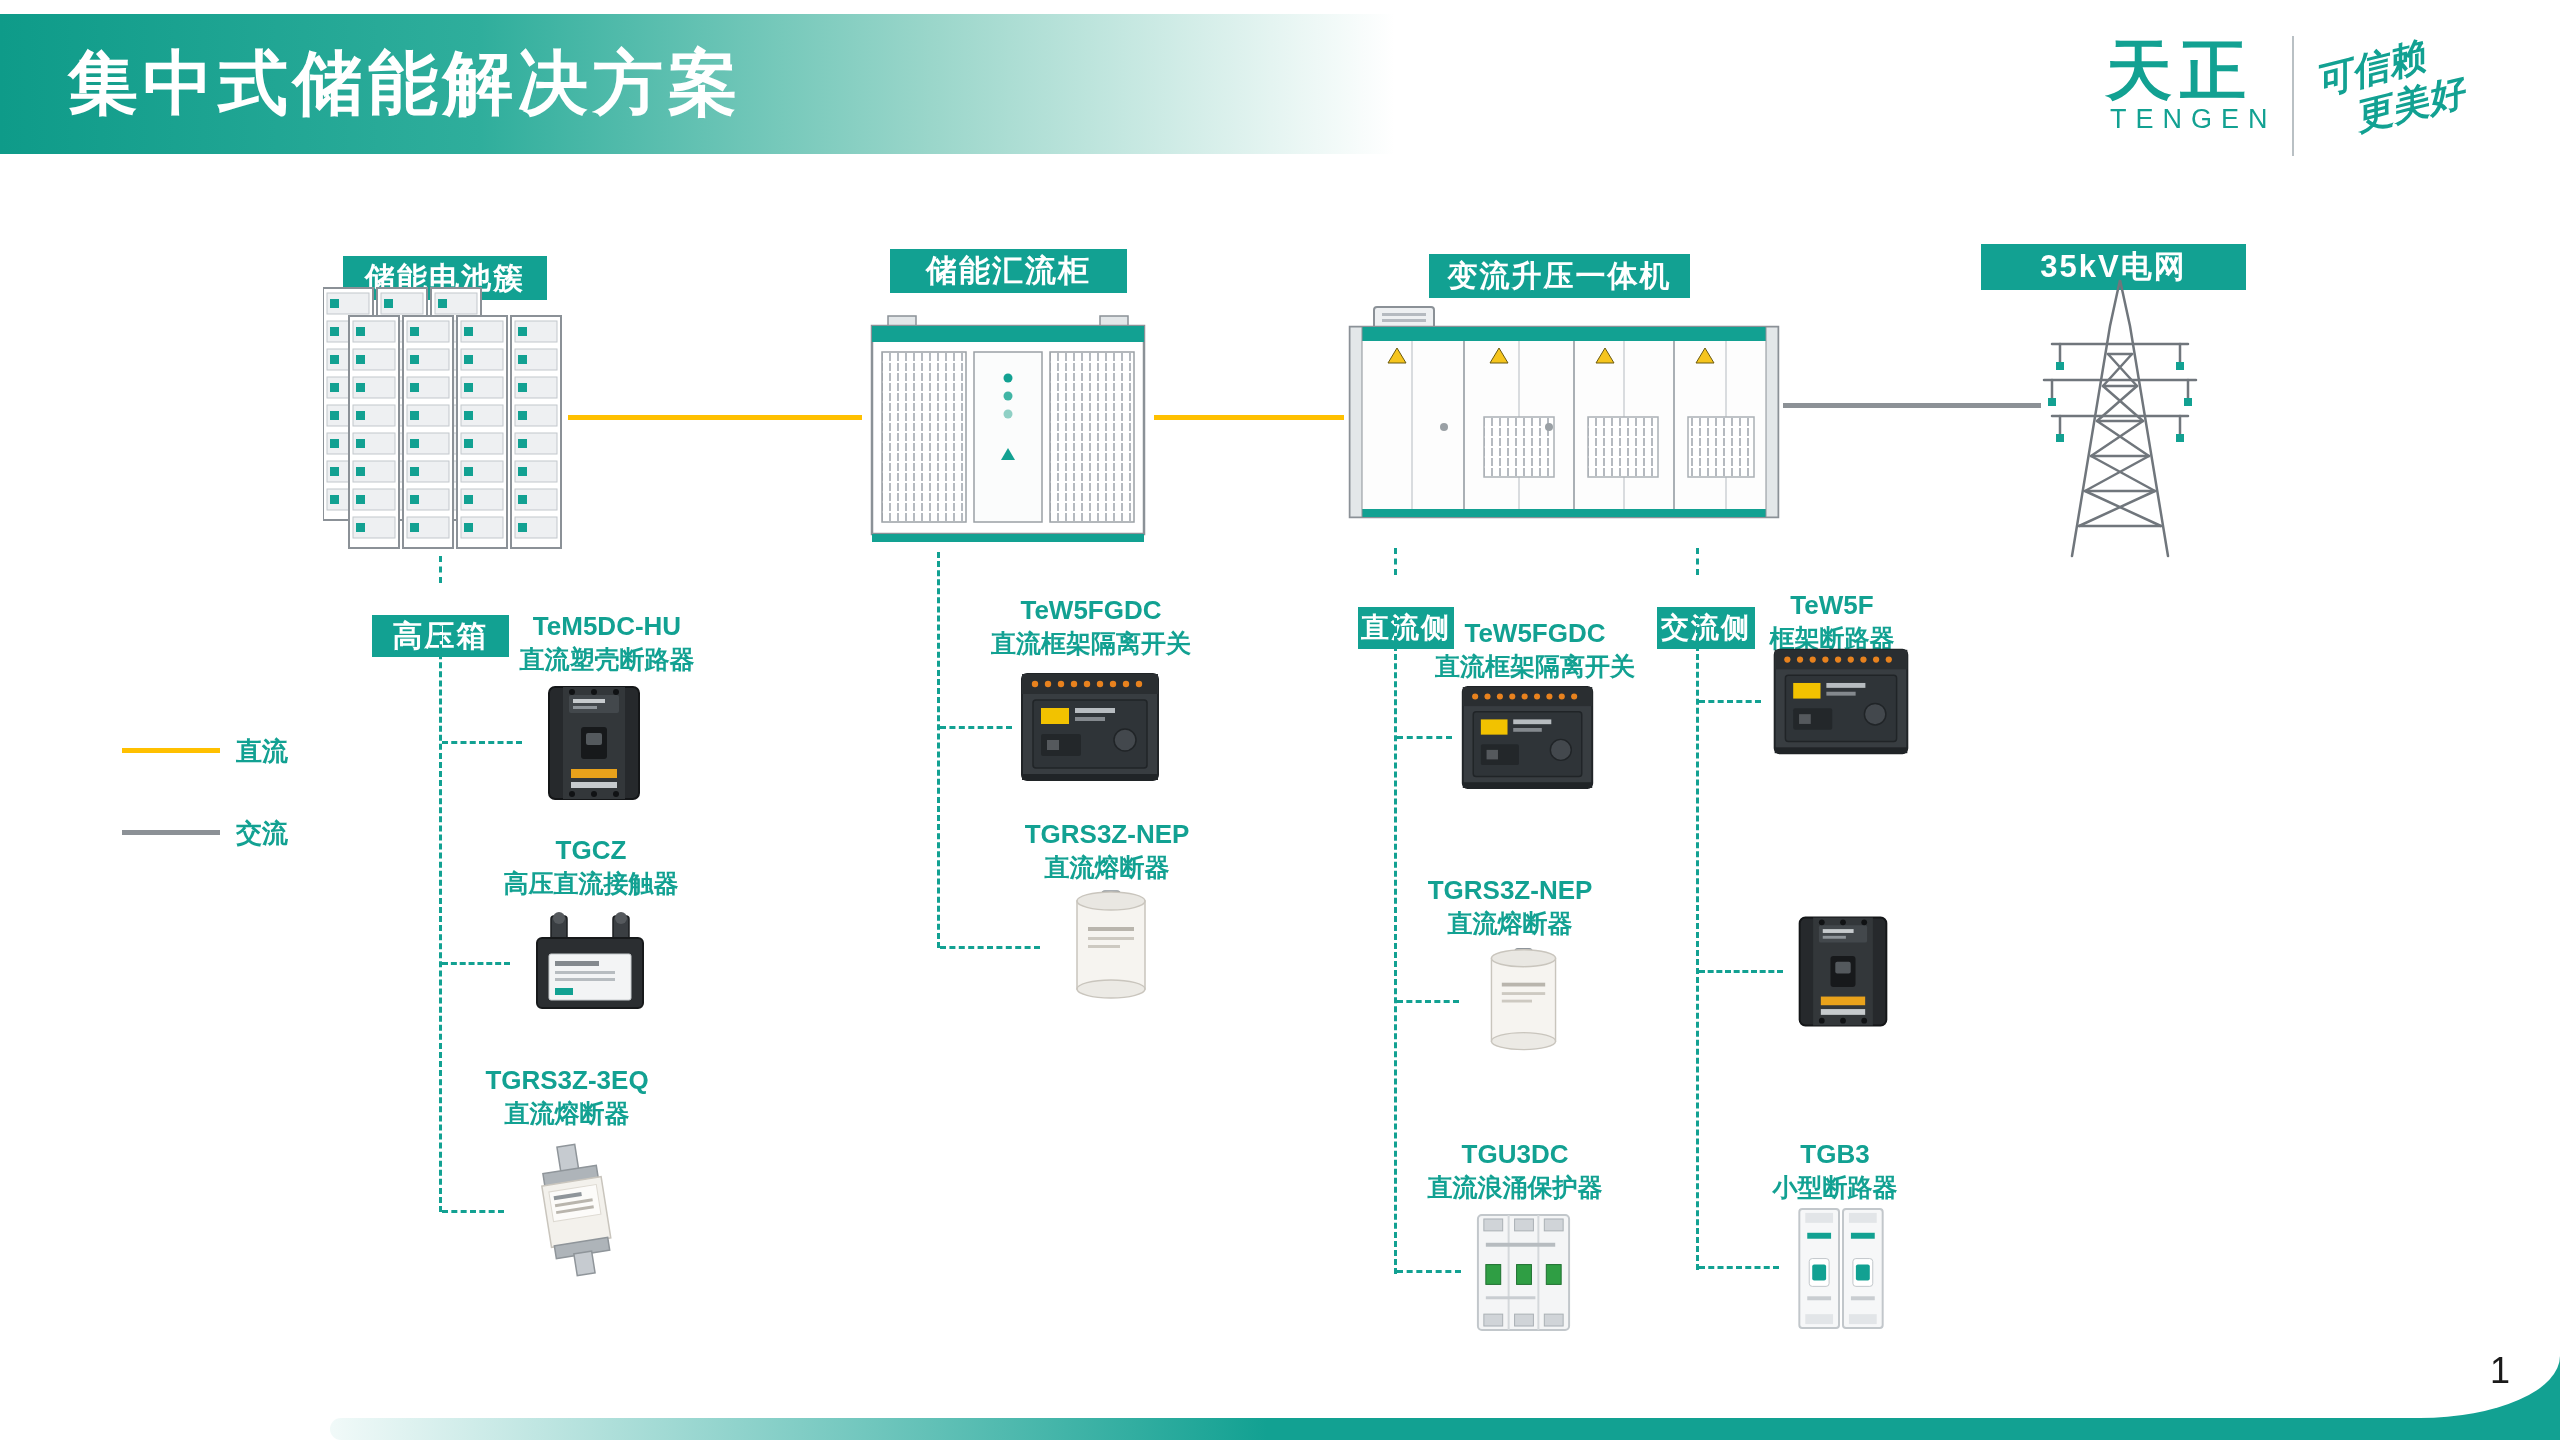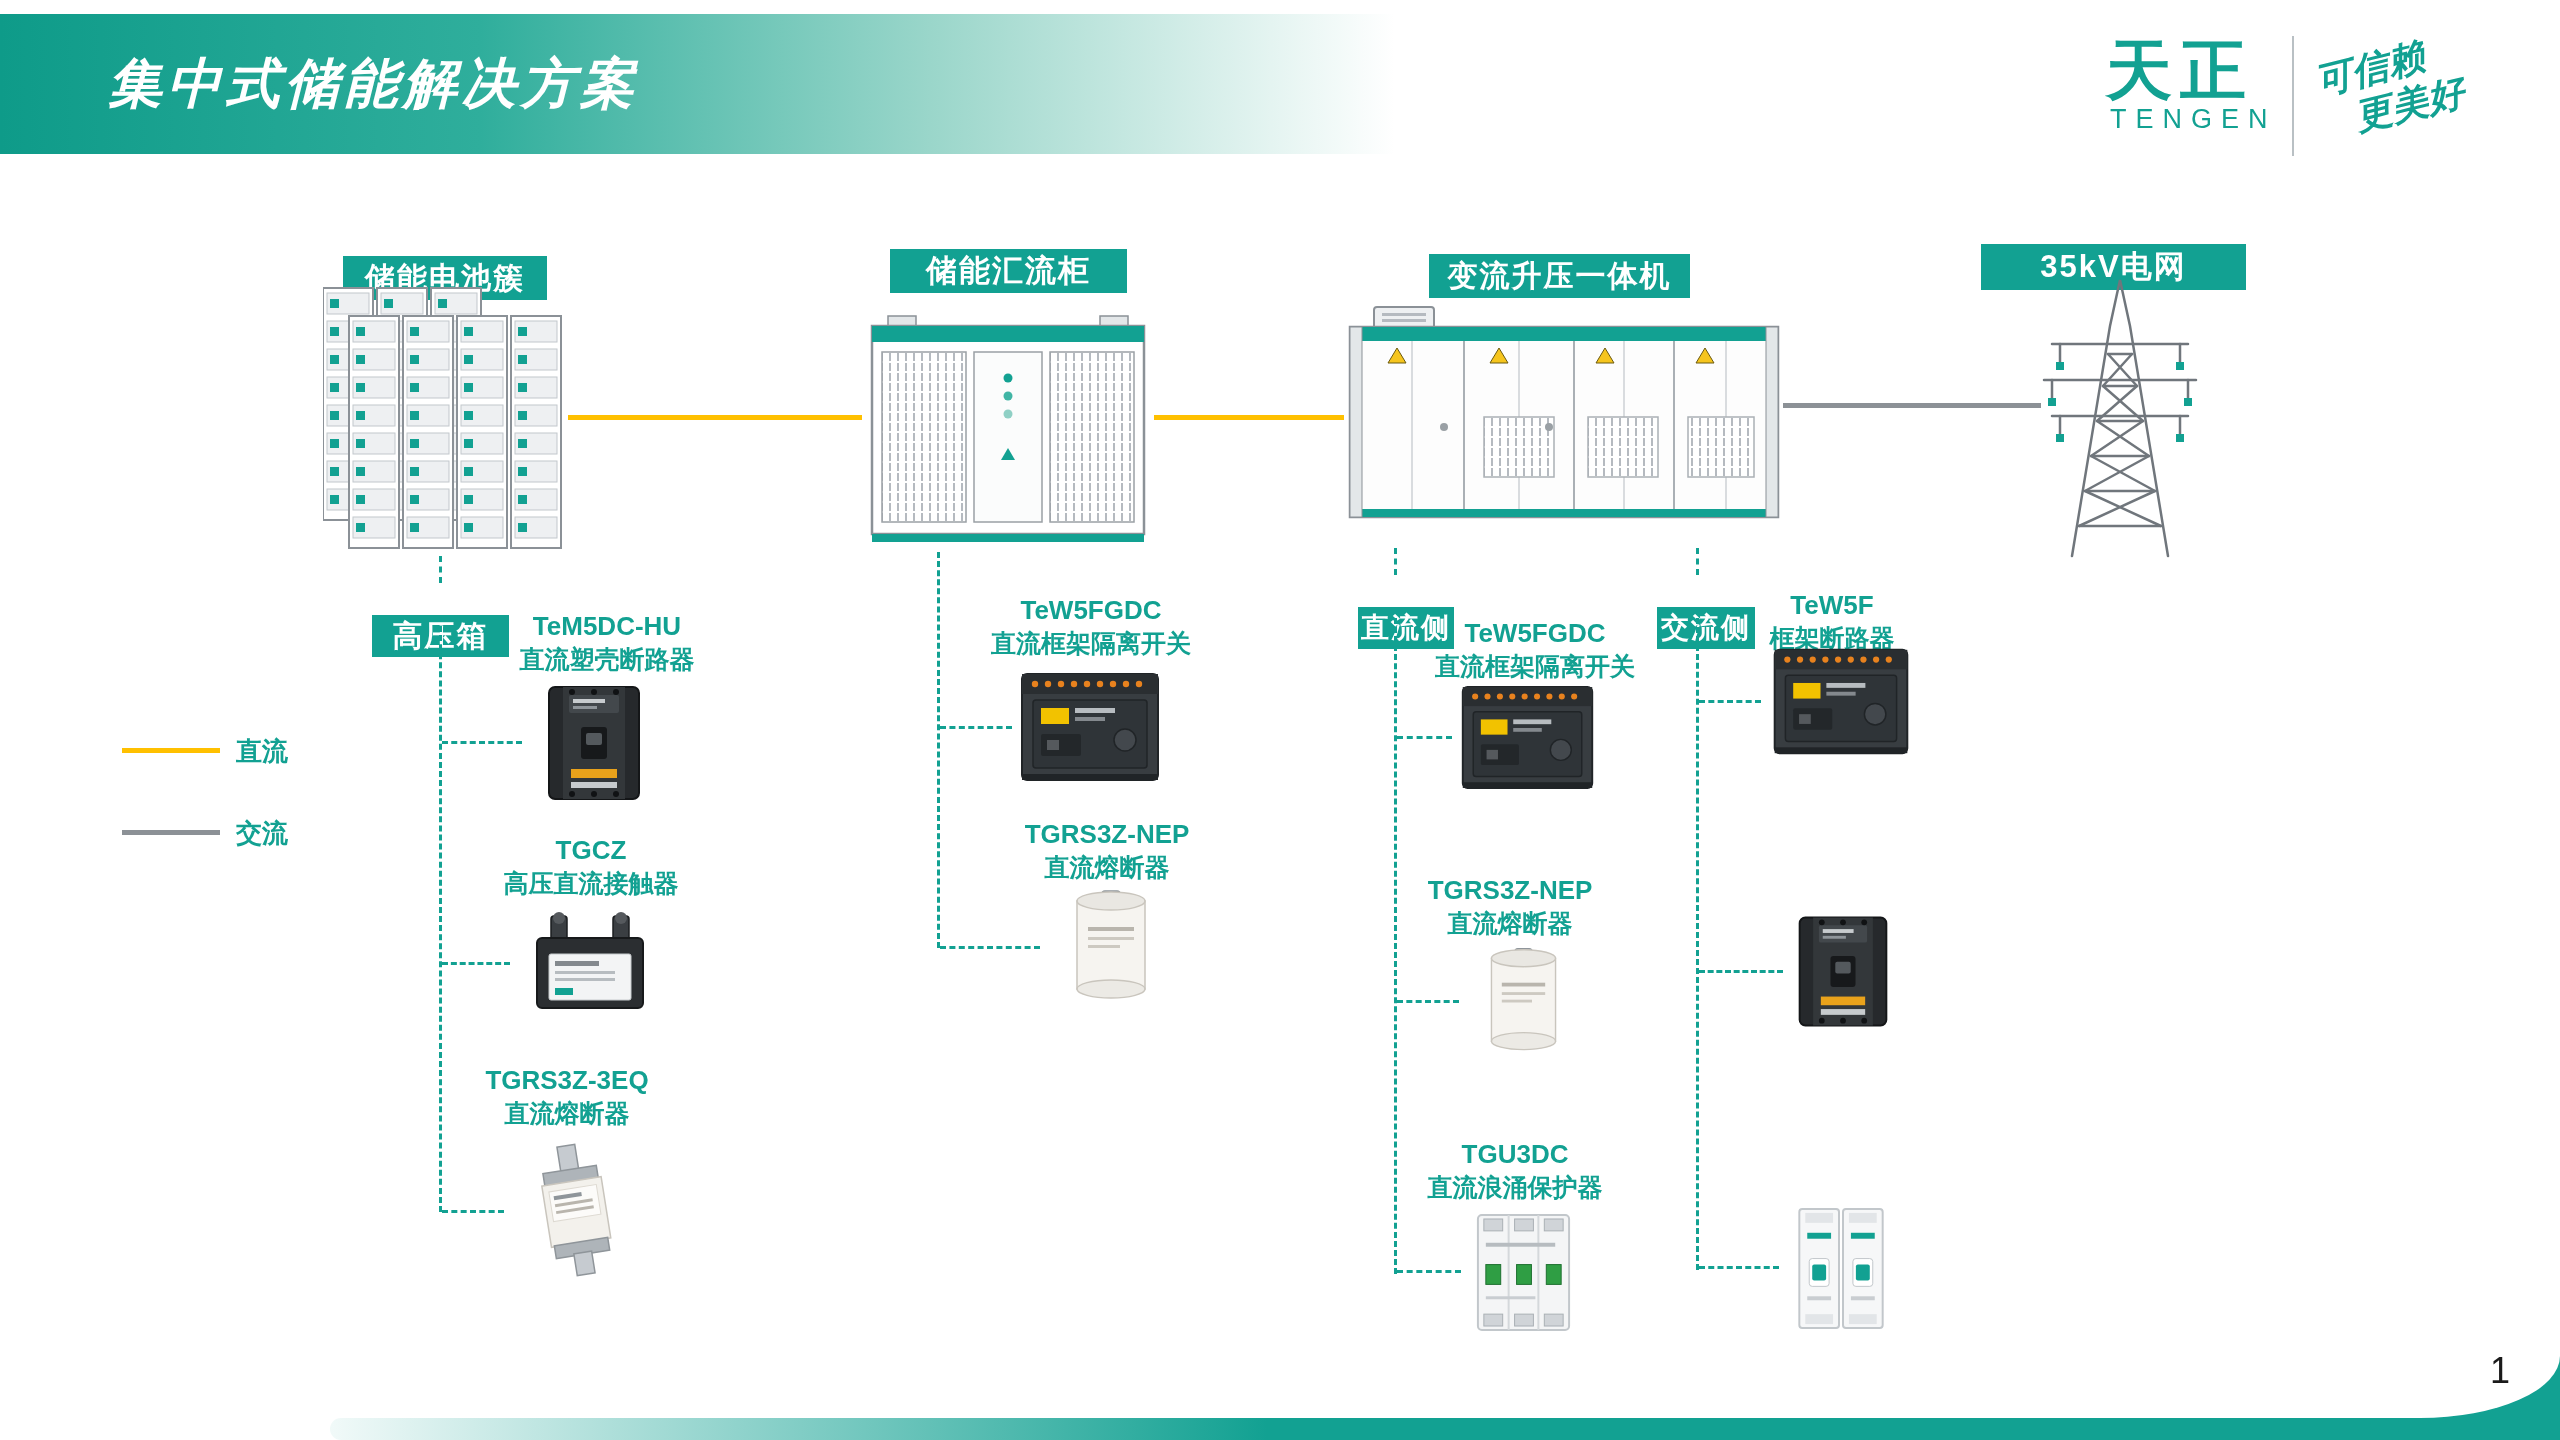--- a/index.html
+++ b/index.html
@@ -4,21 +4,21 @@
 <style>
   * { margin:0; padding:0; box-sizing:border-box; }
   html,body { background:#ffffff; }
   body { font-family:"Liberation Sans", sans-serif; }
   .stage { position:relative; width:2560px; height:1440px; background:#ffffff; overflow:hidden; }
 
   
   .banner { position:absolute; left:0; top:14px; width:1500px; height:140px;
     background:linear-gradient(90deg,#0E9B89 0%,#2FAE9C 32%,#9AD6CA 62%,rgba(255,255,255,0) 93%);
     border-radius:0 0 70px 0; display:flex; align-items:center; }
-  .banner h1 { color:#ffffff; font-size:54px; font-weight:bold; letter-spacing:5px; padding-left:108px; white-space:nowrap;font-style:italic; }
+  .banner h1 { color:#ffffff; font-size:70px; font-weight:bold; letter-spacing:5px; padding-left:68px; white-space:nowrap; }
 
   
   .logo-cn { position:absolute; left:2106px; top:26px; font-size:66px; font-weight:900; color:#12A192; letter-spacing:8px; }
   .logo-en { position:absolute; left:2110px; top:104px; font-size:27px; font-weight:normal; color:#12A192; letter-spacing:9px; }
   .brand-divider { position:absolute; left:2292px; top:36px; width:2px; height:120px; background:#b9c0c4; }
   .slogan { position:absolute; left:2318px; top:34px; width:210px; color:#12A192;
     font-family:"DejaVu Serif", serif; font-style:italic; font-weight:bold; font-size:37px;
     transform:rotate(-14deg); line-height:1.2; }
   .slogan span { display:block; }
   .slogan span:last-child { padding-left:30px; }
@@ -415,20 +415,24 @@
     <div class="d">框架断路器</div>
   </div>
   <svg class="prod-img" style="left:1768px;top:642px;width:146px;height:119px" viewBox="0 0 146 122">
       <use href="#sym-acb"></use>
     </svg>
 
   <svg class="prod-img" style="left:1790px;top:903px;width:106px;height:137px" viewBox="0 0 110 120">
       <use href="#sym-mccb"></use>
     </svg>
 
+  <div class="prod" style="left:1675px;top:1138px">
+    <div class="m">TGB3</div>
+    <div class="d">小型断路器</div>
+  </div>
   <svg class="prod-img" style="left:1785px;top:1203px;width:112px;height:131px" viewBox="0 0 112 132">
       <use href="#sym-mcb"></use>
     </svg>
 
   <div class="bottom-bar"></div>
   <div class="corner-swoosh"></div>
   <div class="page-num">1</div>
 
 </div>
 

